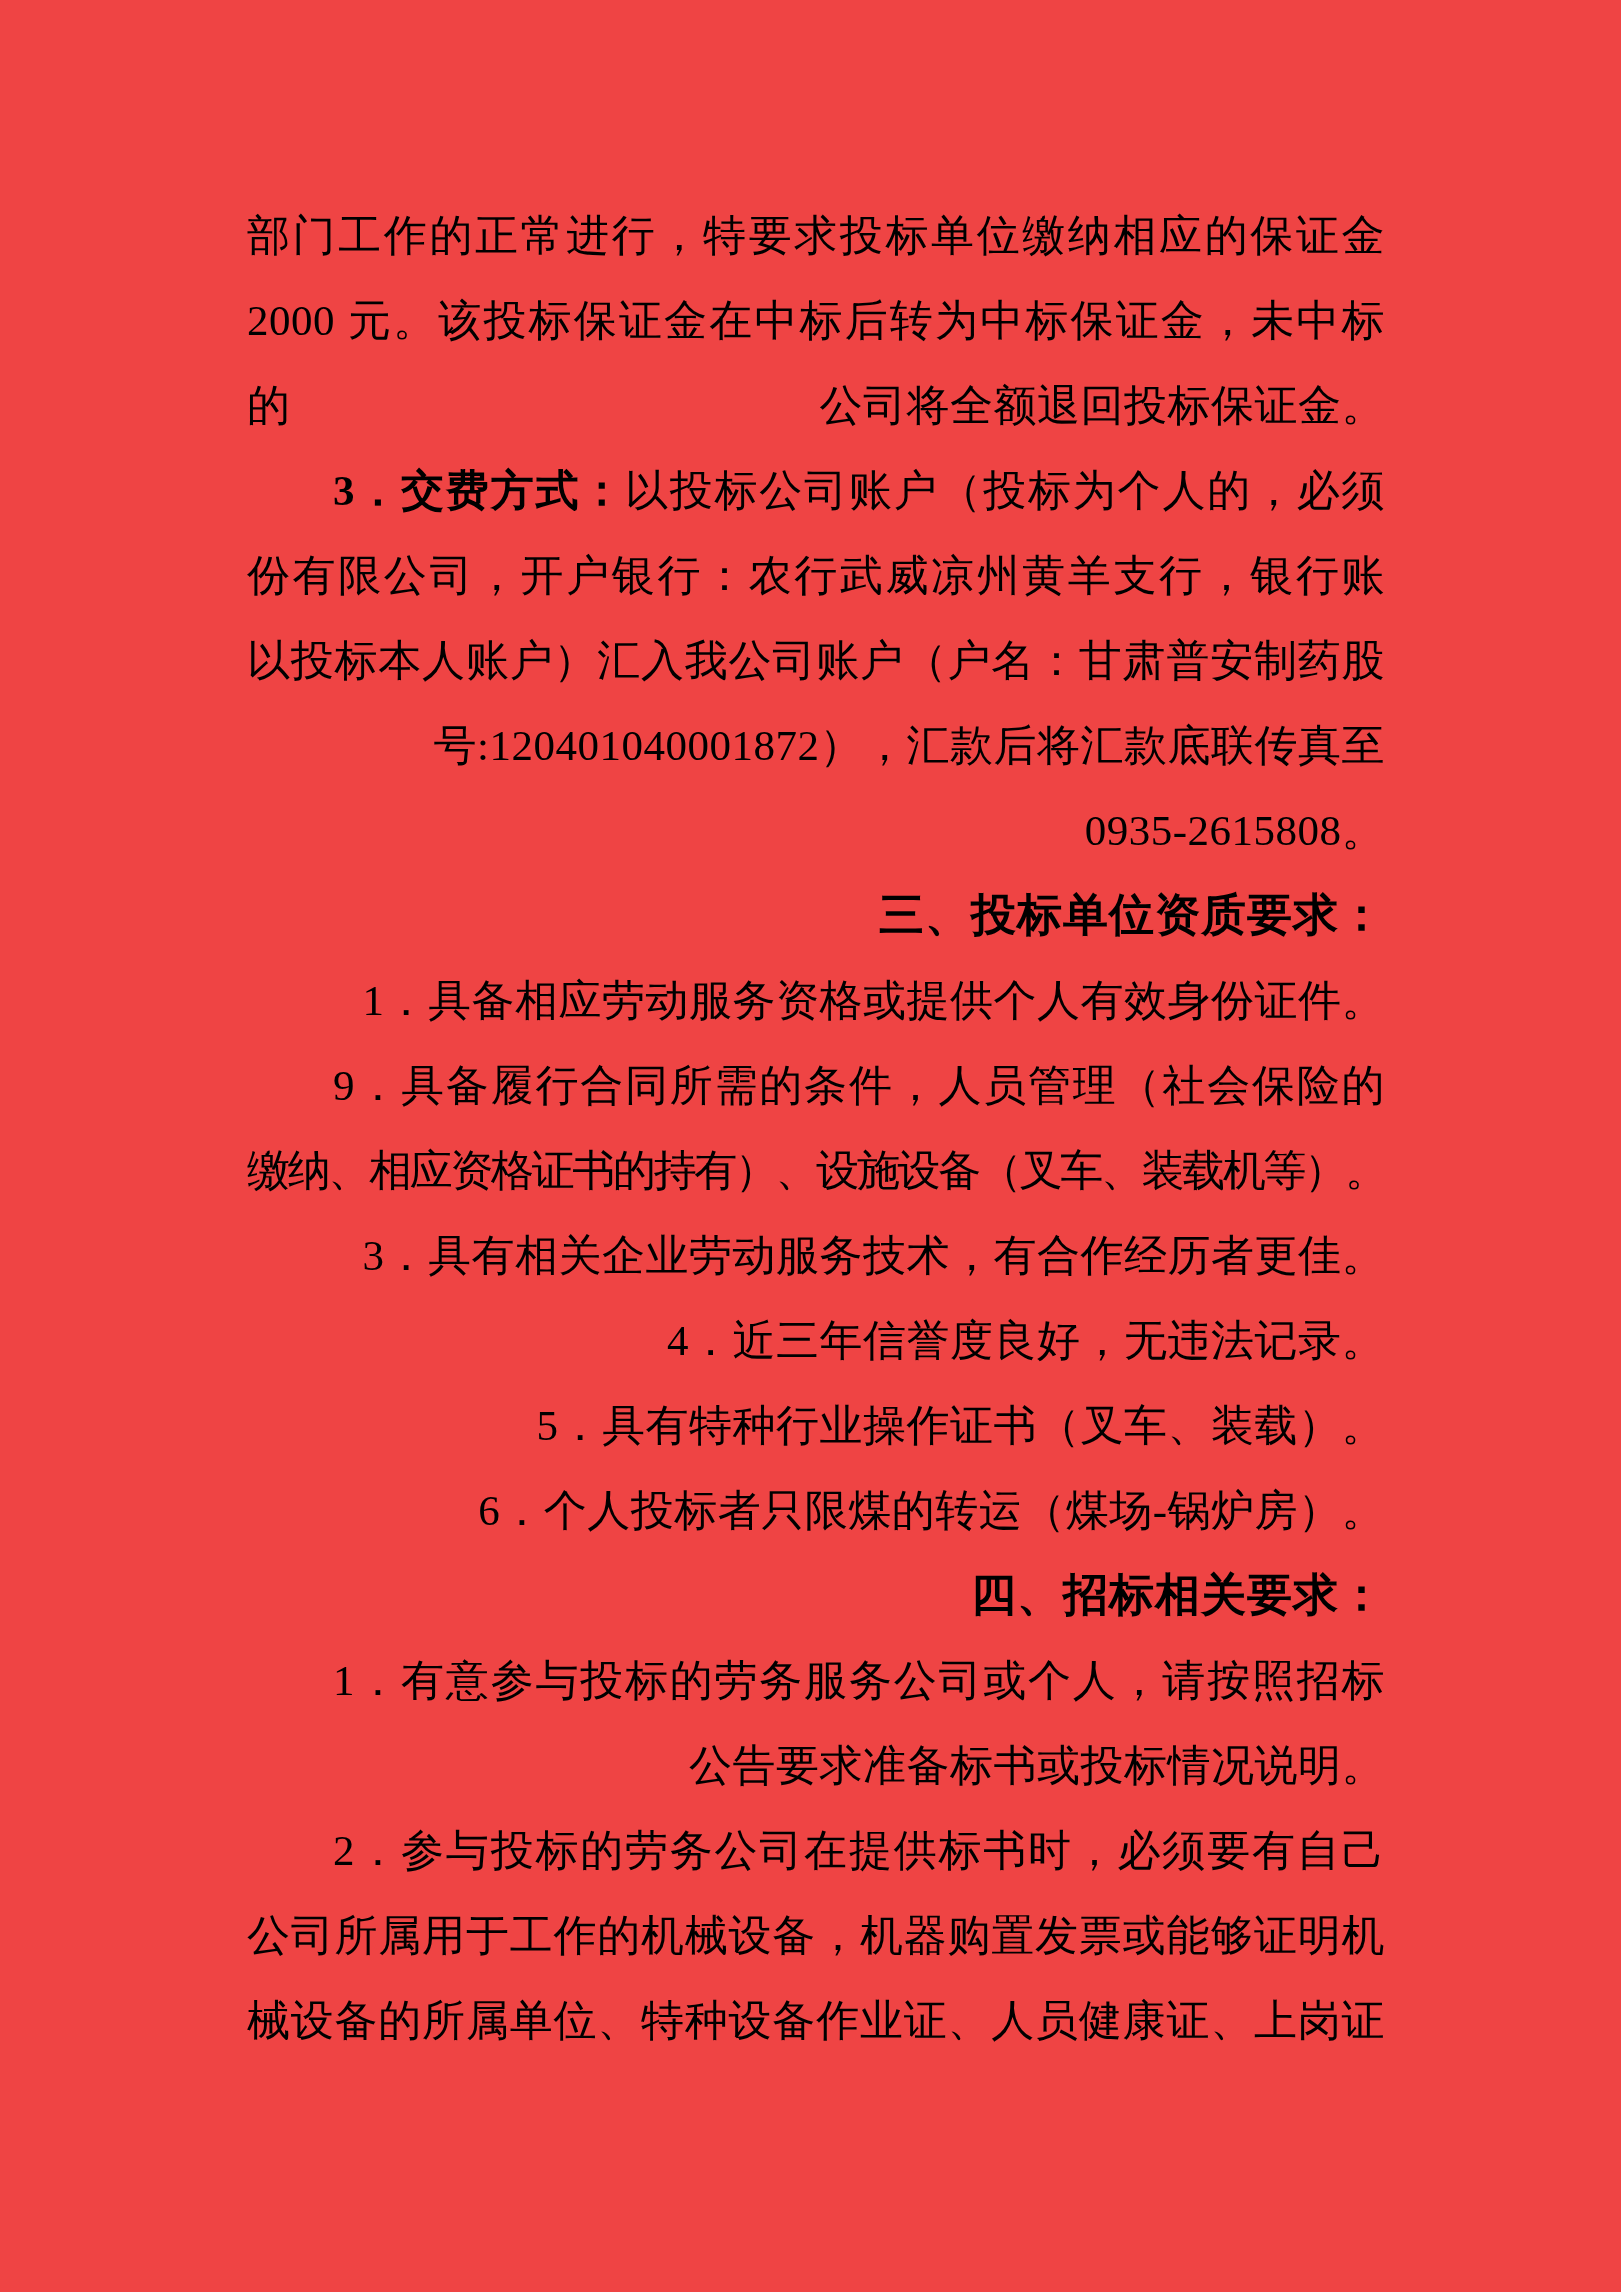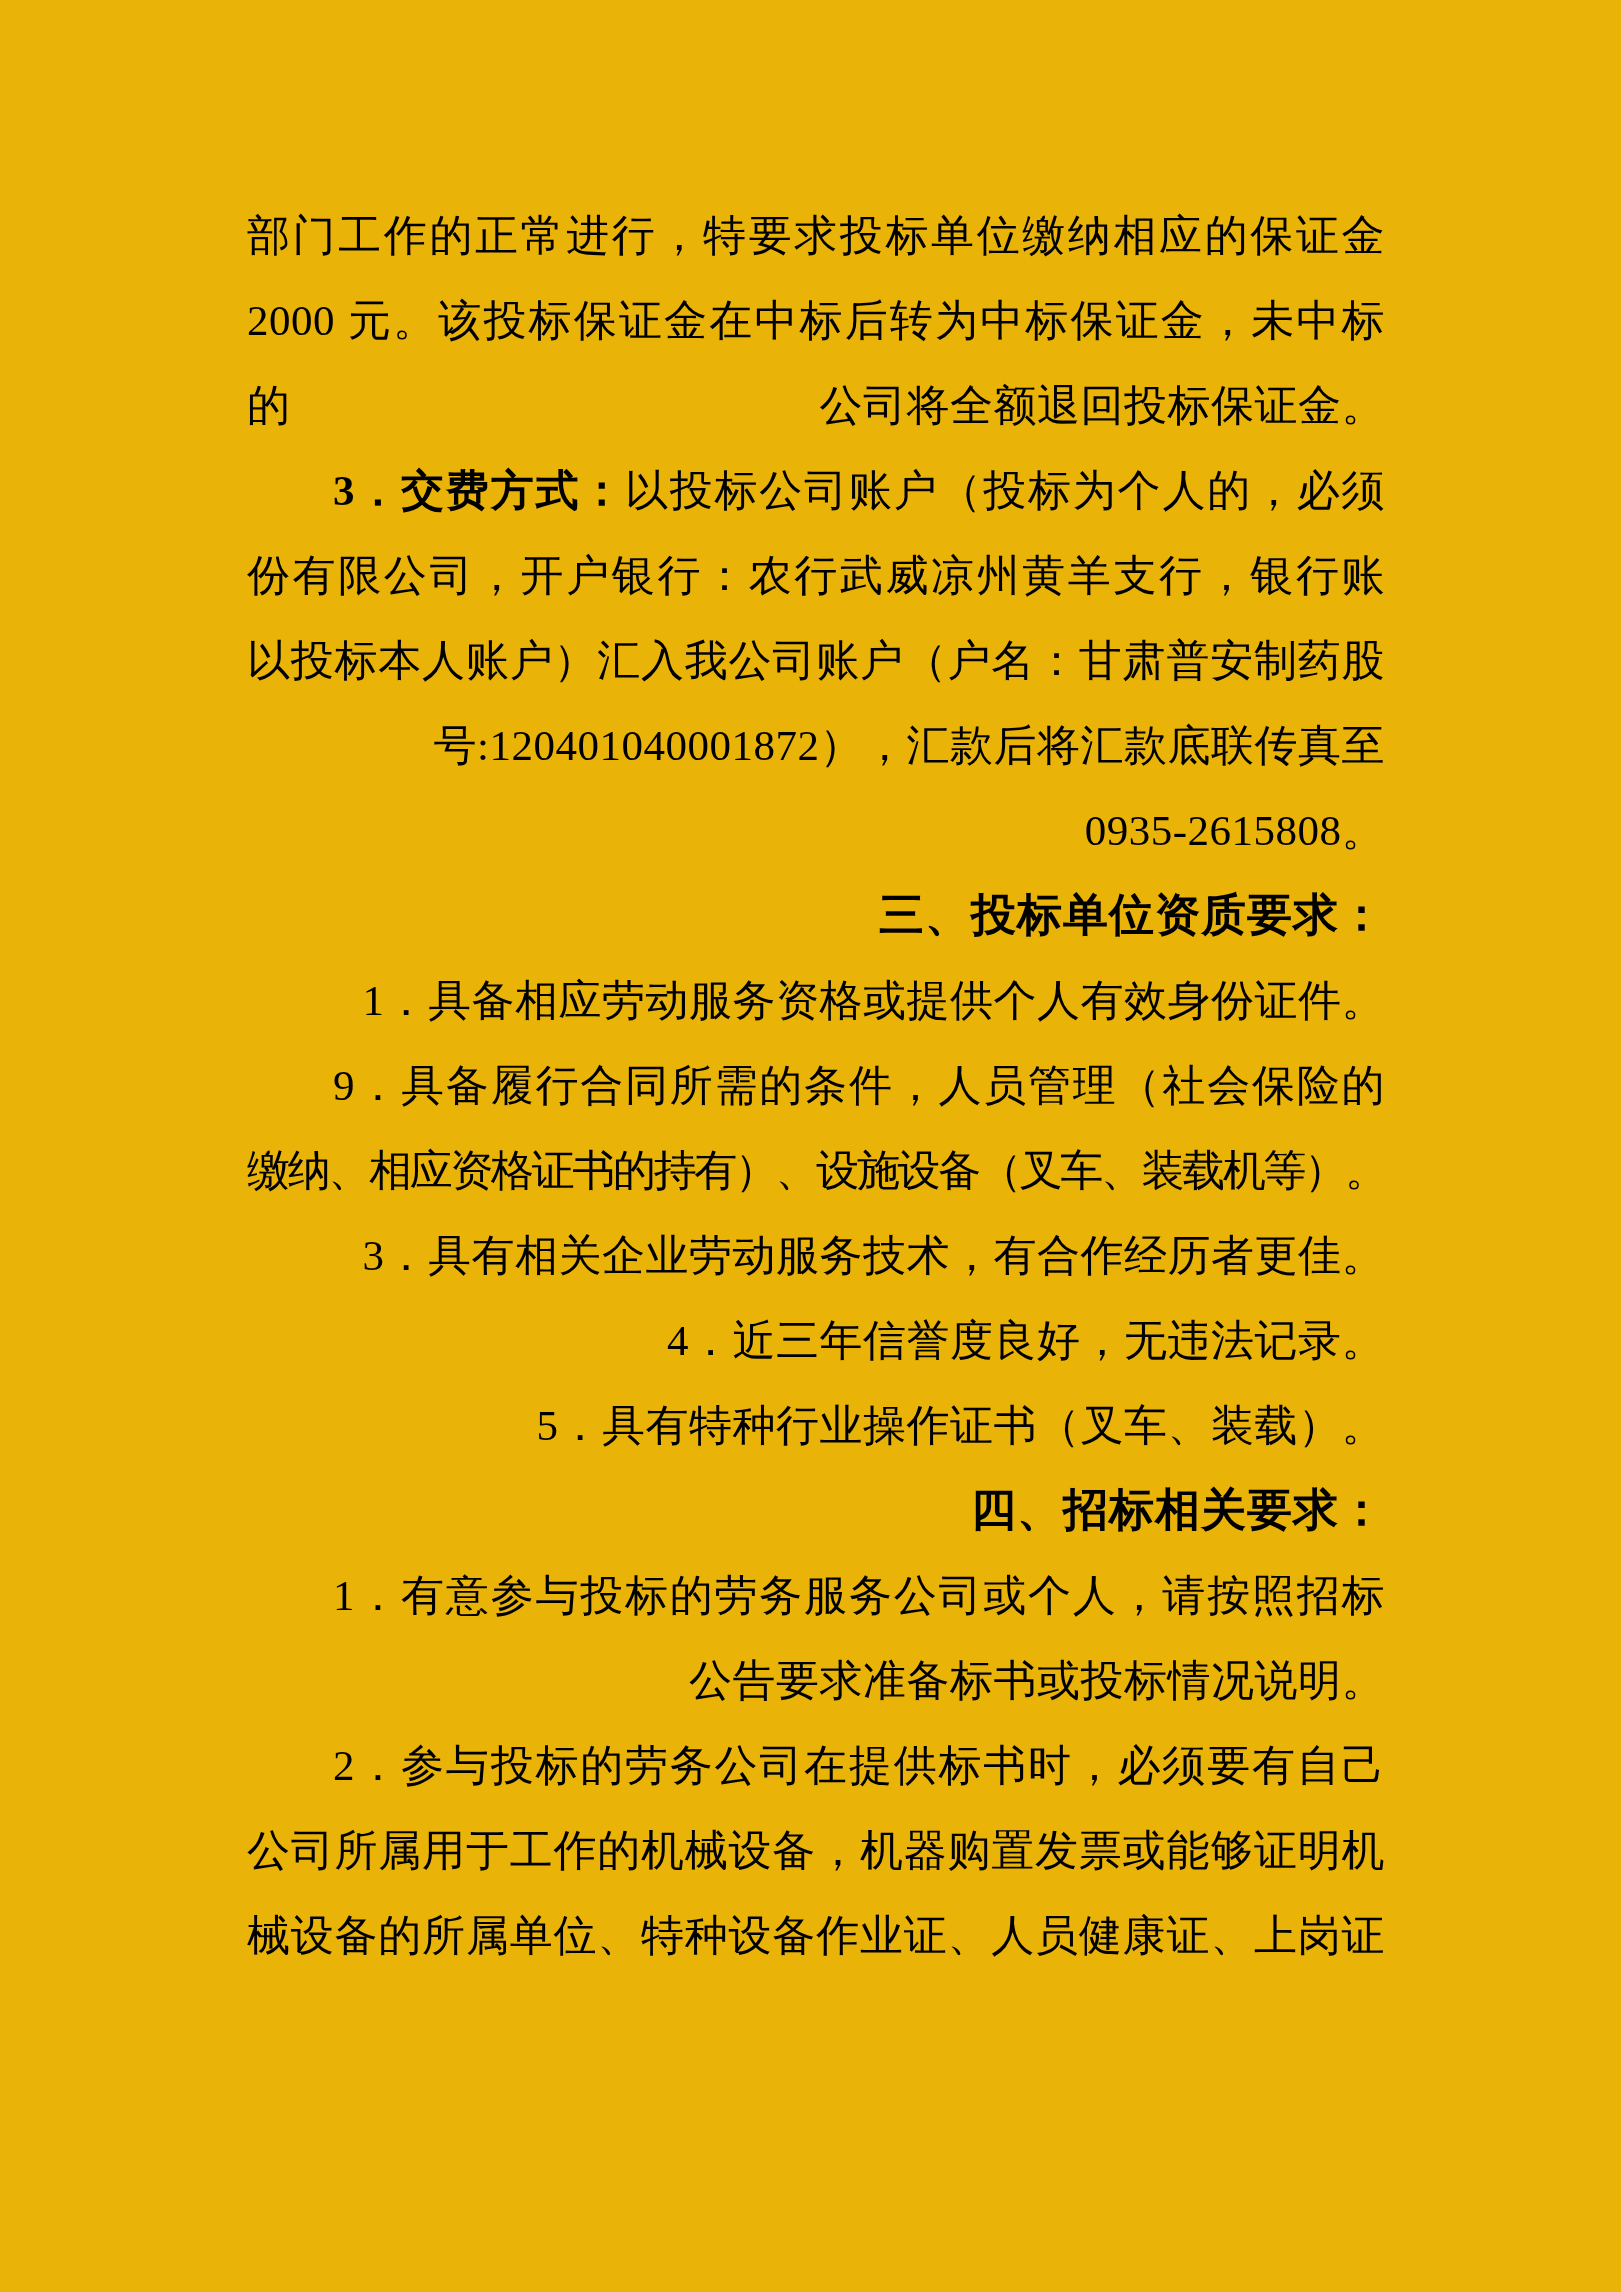--- a/index.html
+++ b/index.html
@@ -1,20 +1,20 @@
 <!DOCTYPE html>
 <html><head>
 <meta charset="utf-8">
 <style>
   html, body { margin: 0; padding: 0; background: #e8e8e8; }
   .page {
     position: relative;
     width: 1621px;
     height: 2293px;
-    background: #eab308;
+    background: #ef4444;
     overflow: hidden;
     font-family: "Liberation Serif", serif;
     color: #000000;
   }
   .doc-body {
     position: absolute;
     left: 247px;
     top: 193px;
     width: 1138px;
     font-size: 43px;
@@ -53,20 +53,21 @@
       <div class="line fill"><span class="line-text">以投标本人账户）汇入我公司账户（户名：甘肃普安制药股</span></div>
       <div class="line"><span class="line-text">号:120401040001872），汇款后将汇款底联传真至</span></div>
       <div class="line"><span class="line-text">0935-2615808。</span></div>
       <div class="line heading indent"><span class="line-text">三、投标单位资质要求：</span></div>
       <div class="line indent"><span class="line-text">1．具备相应劳动服务资格或提供个人有效身份证件。</span></div>
       <div class="line indent fill"><span class="line-text">9．具备履行合同所需的条件，人员管理（社会保险的</span></div>
       <div class="line fill tight"><span class="line-text">缴纳、相应资格证书的持有）、设施设备（叉车、装载机等）。</span></div>
       <div class="line indent"><span class="line-text">3．具有相关企业劳动服务技术，有合作经历者更佳。</span></div>
       <div class="line indent"><span class="line-text">4．近三年信誉度良好，无违法记录。</span></div>
       <div class="line indent"><span class="line-text">5．具有特种行业操作证书（叉车、装载）。</span></div>
+      <div class="line indent"><span class="line-text">6．个人投标者只限煤的转运（煤场-锅炉房）。</span></div>
       <div class="line heading indent"><span class="line-text">四、招标相关要求：</span></div>
       <div class="line indent fill"><span class="line-text">1．有意参与投标的劳务服务公司或个人，请按照招标</span></div>
       <div class="line"><span class="line-text">公告要求准备标书或投标情况说明。</span></div>
       <div class="line indent fill"><span class="line-text">2．参与投标的劳务公司在提供标书时，必须要有自己</span></div>
       <div class="line fill"><span class="line-text">公司所属用于工作的机械设备，机器购置发票或能够证明机</span></div>
       <div class="line fill"><span class="line-text">械设备的所属单位、特种设备作业证、人员健康证、上岗证</span></div>
     </div>
 </div>
 
 

